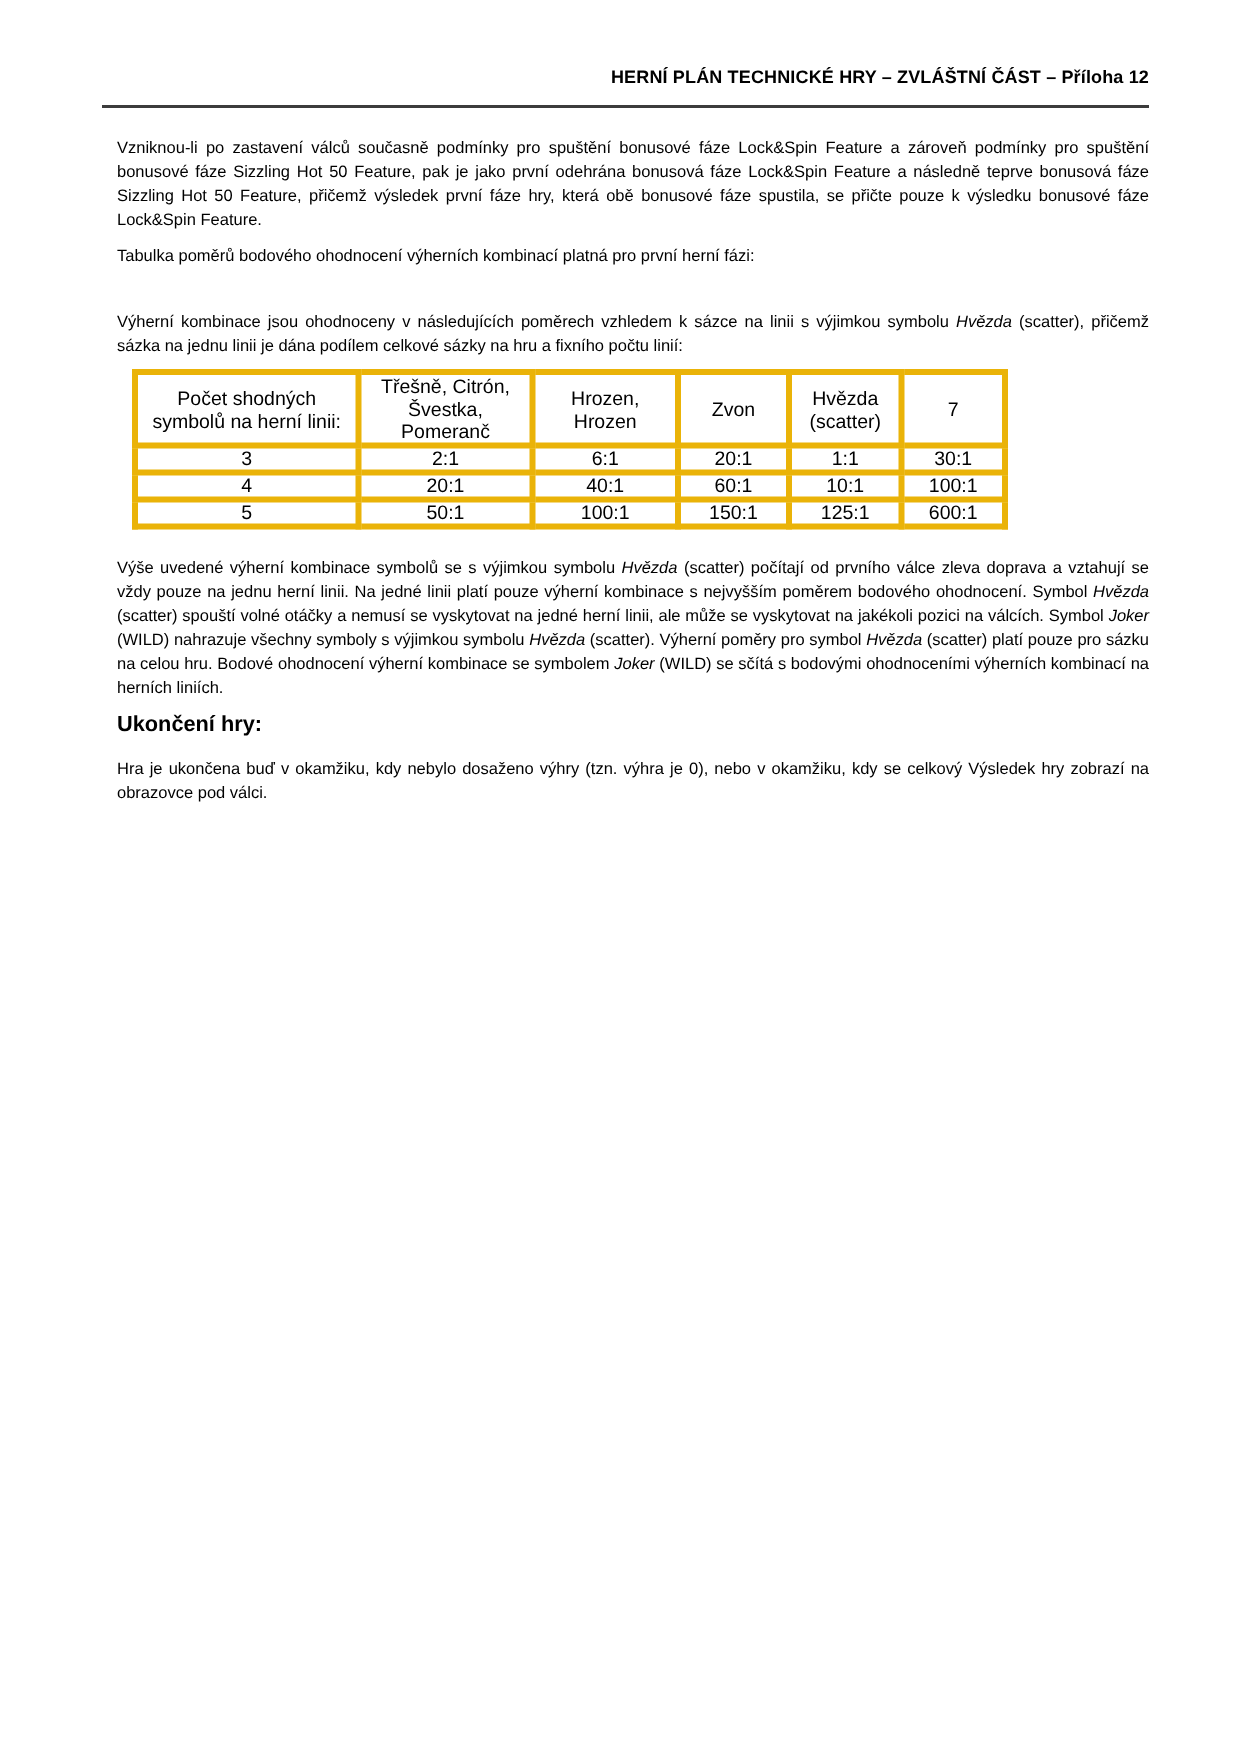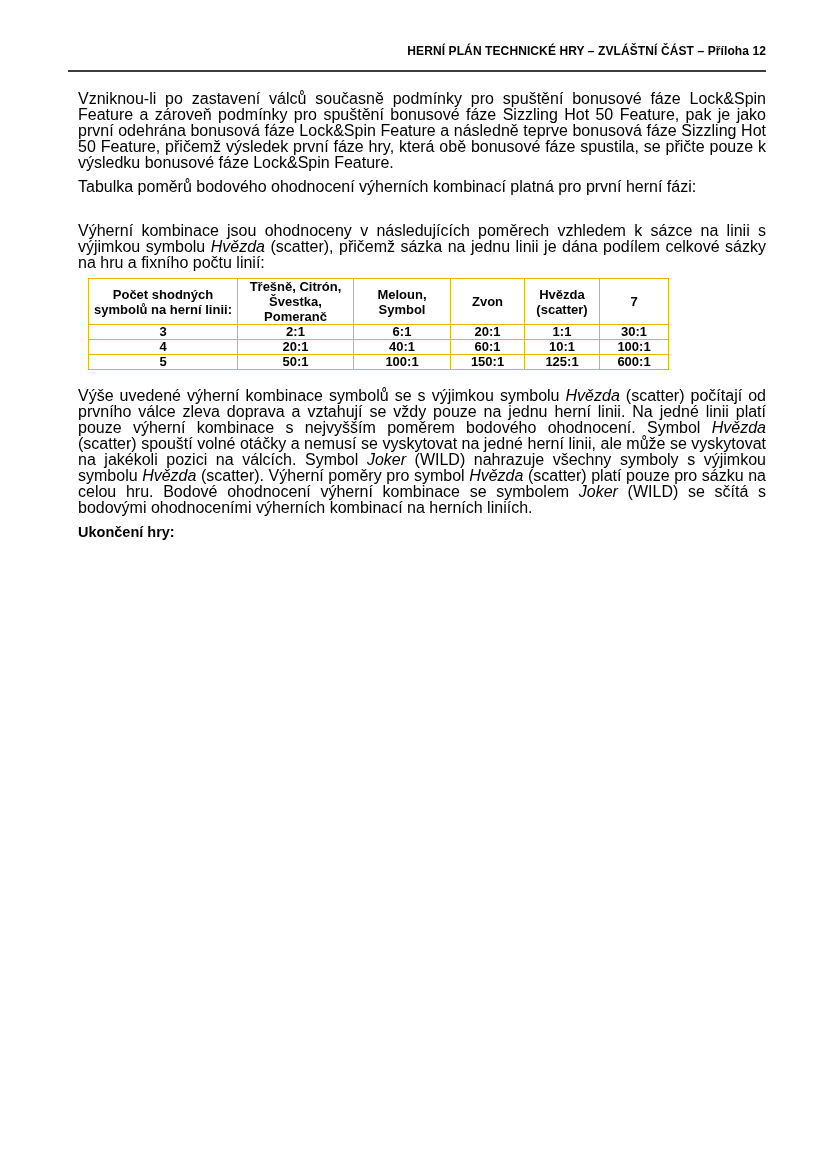--- a/index.html
+++ b/index.html
@@ -22,30 +22,30 @@
   .doc-header .h-line1 { font-size: 12px; line-height: 15px; letter-spacing: 0.1px; }
   .doc-header .h-line2 { font-size: 10.5px; line-height: 13px; margin-top: 1px; }
   .doc-header .h-brand { font-size: 11.5px; margin-right: 6px; }
   .header-rule {
     margin-top: 11px;
     margin-left: -10px;
     width: 698px;
     height: 0;
     border-top: 2px solid #3c3c3c;
   }
-  p { margin: 0; font-size: 16px; line-height: 16px; }
+  p { margin: 0; font-size: 11px; line-height: 16px; }
   .justify { text-align: justify; margin-top: 28px; }
   .it { font-style: italic; }
   .para-1 { margin-top: 19px; }
   .para-intro1 { margin-top: 8px; }
   .pay-table { border-collapse: collapse; margin-top: 7px; margin-left: 10px; table-layout: fixed; }
   .pay-table th, .pay-table td {
-    border: 1px solid #eab308;
+    border: 4px solid #eab308;
     font-size: 13px;
-    font-weight: bold;
+    font-weight: normal;
     text-align: center;
     vertical-align: middle;
     padding: 0 2px;
     overflow: hidden;
   }
   .pay-table th { height: 33px; line-height: 15px; }
   .pay-table td { height: 14px; line-height: 14px; }
   .para-3 { margin-top: 18px; }
   .section-heading {
     margin-top: 8px;
@@ -91,21 +91,21 @@
         <col style="width:116px">
         <col style="width:97px">
         <col style="width:74px">
         <col style="width:75px">
         <col style="width:69px">
       </colgroup>
       <thead>
         <tr>
           <th>Počet shodných symbolů na herní linii:</th>
           <th>Třešně, Citrón, Švestka, Pomeranč</th>
-          <th>Meloun, Symbol</th>
+          <th>Hrozen, Hrozen</th>
           <th>Zvon</th>
           <th>Hvězda (scatter)</th>
           <th>7</th>
         </tr>
       </thead>
       <tbody>
         <tr>
           <td>3</td>
           <td>2:1</td>
           <td>6:1</td>
@@ -129,20 +129,21 @@
           <td>125:1</td>
           <td>600:1</td>
         </tr>
       </tbody>
     </table>
 
     <p class="para-3 justify"><span>Výše uvedené výherní kombinace symbolů se s výjimkou symbolu </span><span class="it">Hvězda</span><span> (scatter) počítají od prvního válce zleva doprava a vztahují se vždy pouze na jednu herní linii. Na jedné linii platí pouze výherní kombinace s nejvyšším poměrem bodového ohodnocení. Symbol </span><span class="it">Hvězda</span><span> (scatter) spouští volné otáčky a nemusí se vyskytovat na jedné herní linii, ale může se vyskytovat na jakékoli pozici na válcích. Symbol </span><span class="it">Joker</span><span> (WILD) nahrazuje všechny symboly s výjimkou symbolu </span><span class="it">Hvězda</span><span> (scatter). Výherní poměry pro symbol </span><span class="it">Hvězda</span><span> (scatter) platí pouze pro sázku na celou hru. Bodové ohodnocení výherní kombinace se symbolem </span><span class="it">Joker</span><span> (WILD) se sčítá s bodovými ohodnoceními výherních kombinací na herních liniích.</span></p>
 
     <h2 class="section-heading">Ukončení hry:</h2>
 
+    <p class="para-4 justify">Hra je ukončena buď v okamžiku, kdy nebylo dosaženo výhry (tzn. výhra je 0), nebo v okamžiku, kdy se celkový Výsledek hry zobrazí na obrazovce pod válci.</p>
 
 
   </div>
 
   <div class="doc-footer">
     <span class="f-left">Sizzling Hot 50 DEV</span>
     <span class="f-page">72</span>
   </div>
 </div>
 

